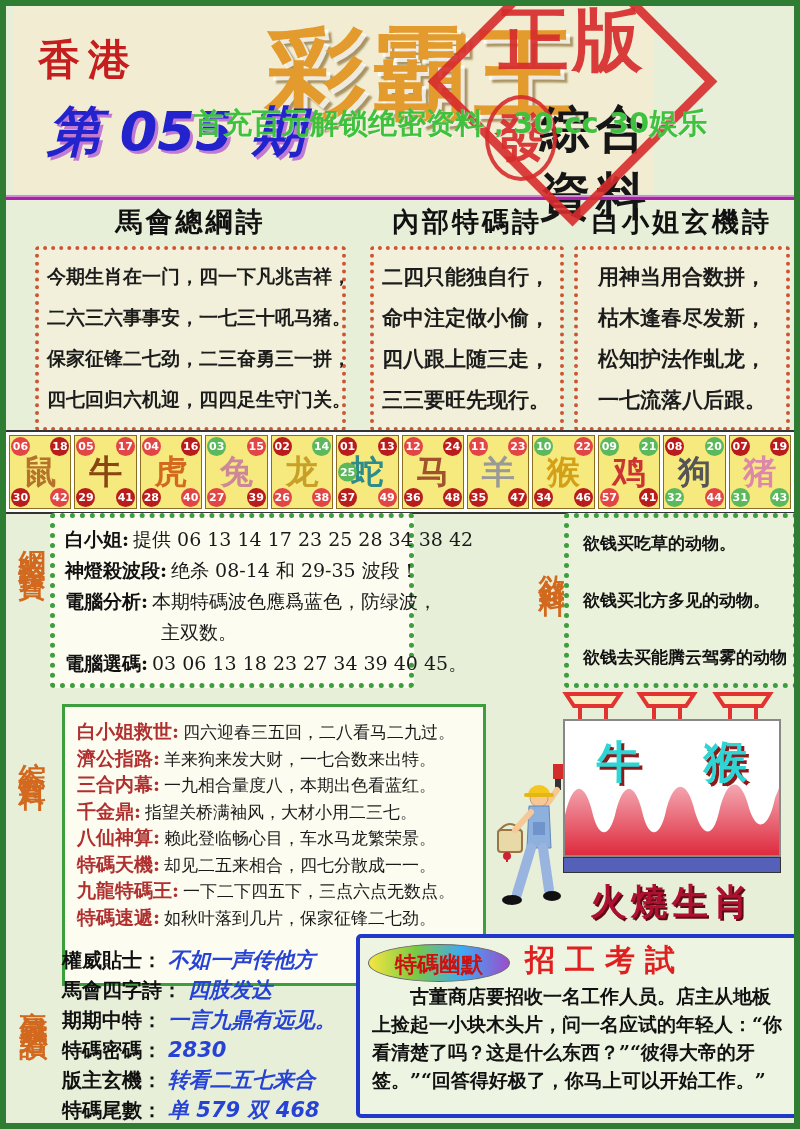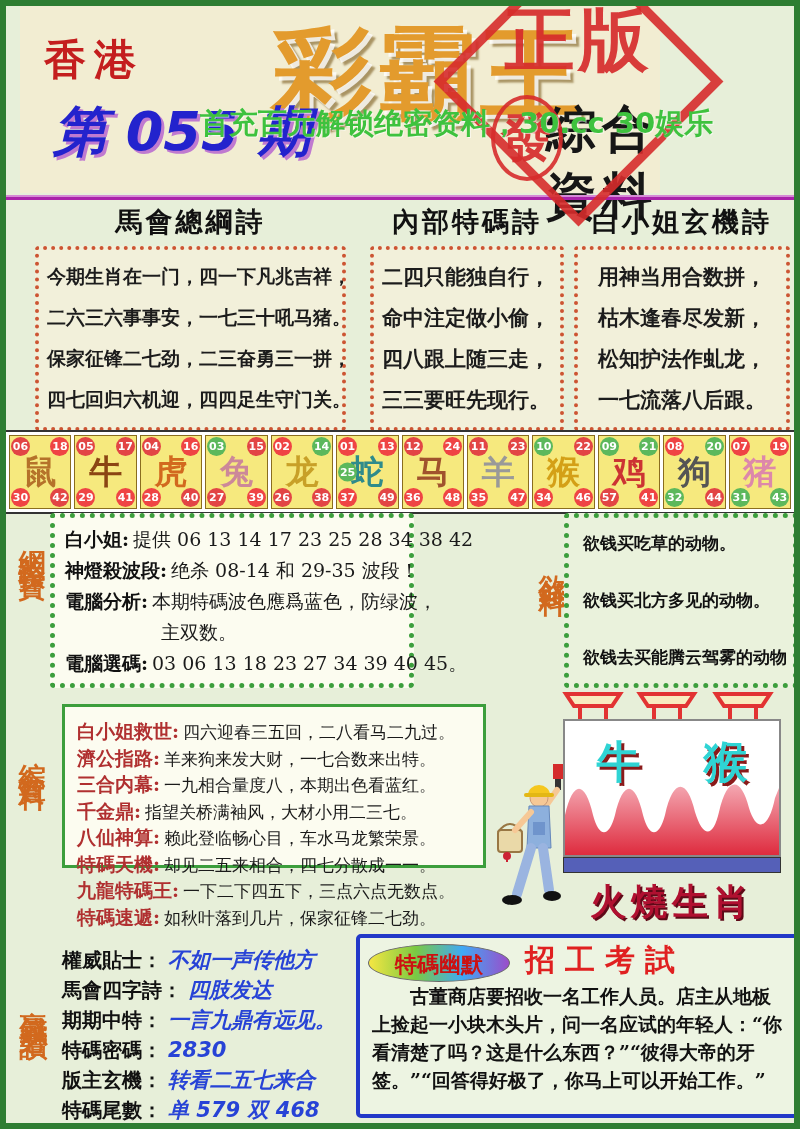--- a/index.html
+++ b/index.html
@@ -1,20 +1,20 @@
 <!DOCTYPE html>
 <html><head>
 <meta charset="utf-8">
 <style>
   html,body{margin:0;padding:0;background:#888;}
   *{box-sizing:border-box;}
   #page{position:relative;width:800px;height:1129px;margin:0 auto;background:#e7efd9;
         border:6px solid #2e7d32;overflow:hidden;font-family:"DejaVu Sans",sans-serif;}
   
-  #header{position:absolute;left:14px;top:0;width:640px;height:187px;background:#f2edd2;}
+  #header{position:absolute;left:8px;top:0;width:640px;height:187px;background:#f2edd2;}
   .hk{position:absolute;left:24px;top:26px;font-size:42px;font-weight:bold;color:#c41e1e;
       letter-spacing:8px;font-family:"DejaVu Serif","Liberation Serif",serif;}
   .lh{position:absolute;left:132px;top:20px;font-size:46px;font-weight:bold;font-style:italic;
       color:#2aa7d4;text-shadow:2px 2px 0 #7adcee,4px 4px 0 rgba(30,80,150,.35);}
   .brand{position:absolute;left:252px;top:2px;font-size:100px;font-weight:bold;color:#e39b2d;
       letter-spacing:4px;font-family:"DejaVu Serif","Liberation Serif",serif;
       text-shadow:4px 4px 0 rgba(255,255,255,.8),7px 7px 2px rgba(110,75,10,.55);}
   .issue{position:absolute;left:33px;top:90px;font-size:54px;font-weight:bold;font-style:italic;
       color:#2323cd;text-shadow:3px 3px 0 #c07ad0;}
   .subtitle{position:absolute;left:526px;top:90px;font-size:50px;font-weight:bold;color:#161616;
@@ -44,38 +44,38 @@
   #strip{position:absolute;left:0;top:424px;width:788px;height:84px;background:#fff;
       border-top:2px solid #333;border-bottom:2px solid #333;display:flex;gap:3px;padding:3px;}
   .zcell{flex:1;position:relative;background:#f6e97e;border:1px solid #8a6d1f;}
   .zanimal{position:absolute;left:50%;top:50%;transform:translate(-50%,-50%);font-size:33px;
       font-weight:bold;font-family:"DejaVu Serif",serif;}
   .ball{position:absolute;width:19px;height:19px;border-radius:50%;color:#fff;font-size:11px;
       font-weight:bold;line-height:19px;text-align:center;}
   .pos-tl{left:1px;top:1px;} .pos-tr{right:1px;top:1px;}
   .pos-bl{left:1px;bottom:1px;} .pos-br{right:1px;bottom:1px;}
   .pos-ml{left:1px;top:50%;transform:translateY(-50%);}
-  .w-r{background:#e24545;} .w-b{background:#ef4444;} .w-g{background:#5cb85c;}
+  .w-r{background:#e24545;} .w-b{background:#b91c1c;} .w-g{background:#5cb85c;}
   
   .vlabel{position:absolute;writing-mode:vertical-rl;text-orientation:upright;color:#d2691e;
       font-weight:bold;font-size:27px;letter-spacing:7px;font-family:"DejaVu Serif",serif;}
   
   .lrow{white-space:nowrap;}
   .lrow-lbl{font-weight:bold;}
   #wangluo-box{position:absolute;left:44px;top:507px;width:364px;height:175px;background:#fcfcf0;
       border:5px dotted #3c9e3c;border-radius:4px;padding:6px 10px;}
   #wangluo-box .lrow{line-height:31px;font-size:19px;color:#1a1a1a;
       font-family:"DejaVu Serif","Liberation Serif",serif;}
   #wangluo-box .lrow-lbl{color:#111;margin-right:4px;}
   #wangluo-box .indent{padding-left:96px;}
   #yuqian-box{position:absolute;left:558px;top:507px;width:234px;height:175px;background:#eaf2dc;
       border:5px dotted #3c9e3c;border-radius:4px;padding:14px;display:flex;flex-direction:column;
       justify-content:space-between;}
   #yuqian-box .gen-line{font-size:17px;font-weight:bold;color:#111;white-space:nowrap;}
-  #zonghe-box{position:absolute;left:56px;top:698px;width:424px;height:164px;background:#fcfcf0;
+  #zonghe-box{position:absolute;left:56px;top:698px;width:424px;height:282px;background:#fcfcf0;
       border:3px solid #3c9e3c;padding:12px 12px;}
   #zonghe-box .lrow{line-height:25.5px;font-size:17px;color:#1a1a1a;
       font-family:"DejaVu Serif","Liberation Serif",serif;}
   #zonghe-box .lrow-lbl{color:#b03030;font-size:19px;margin-right:4px;}
   
   .lamp{position:absolute;top:686px;}
   #billboard{position:absolute;left:557px;top:713px;width:218px;height:138px;background:#fff;
       border:2px solid #888;}
   #billboard-text{position:absolute;left:0;top:12px;width:100%;display:flex;justify-content:space-around;
       font-size:44px;font-weight:bold;color:#2fd4d4;text-shadow:3px 3px 0 #8b1a1a;z-index:2;

